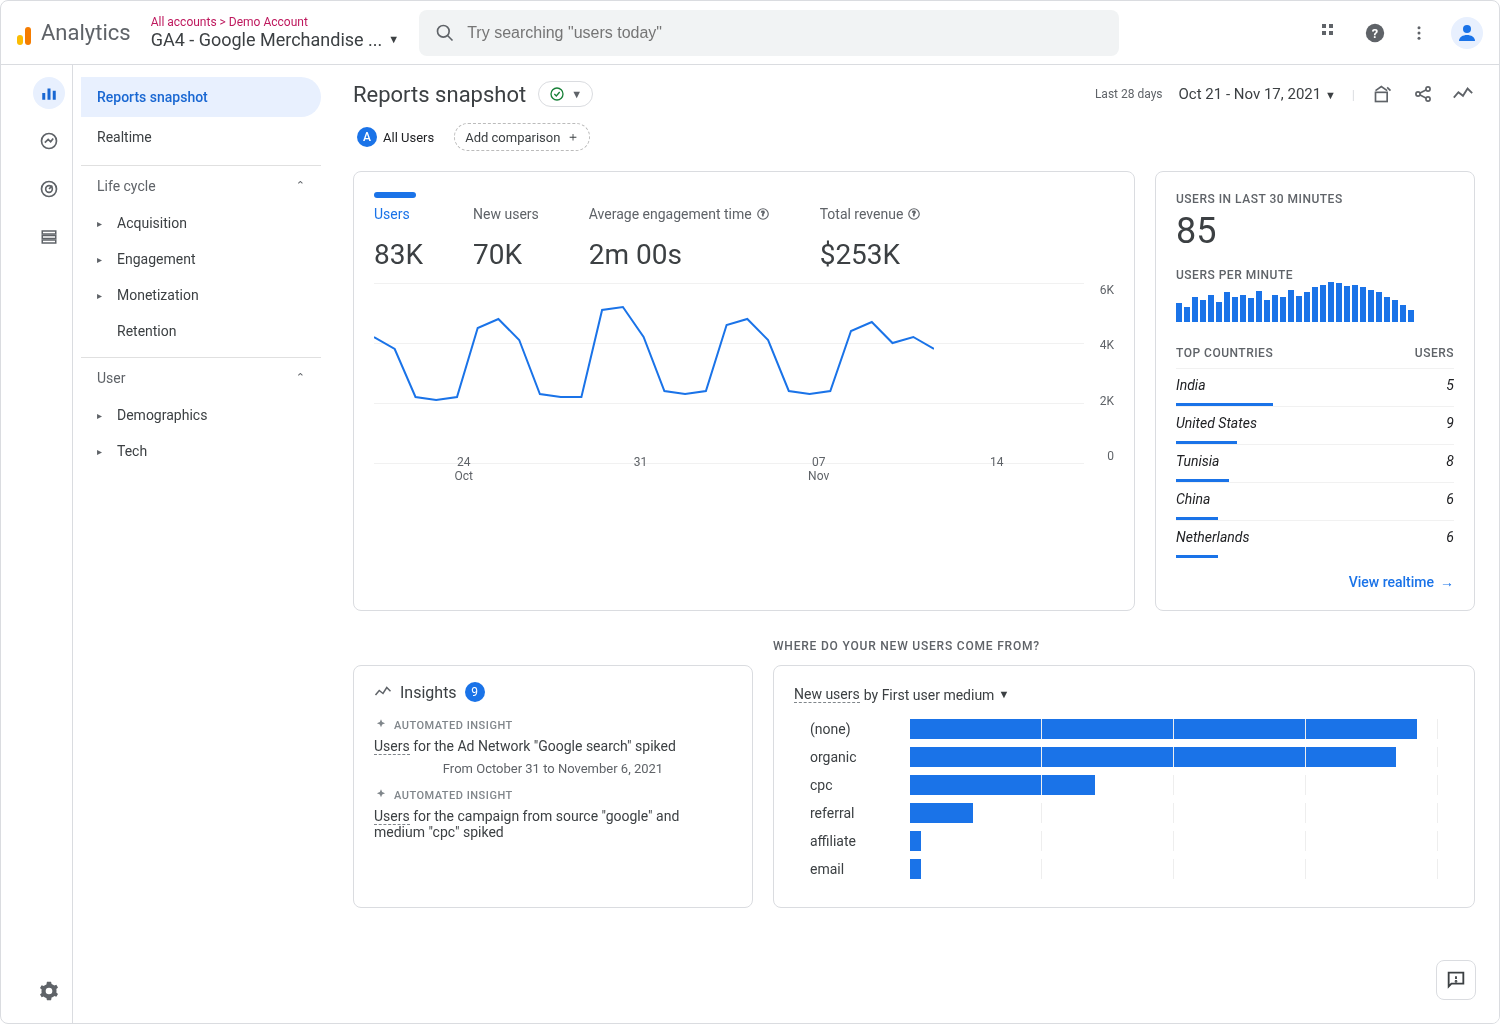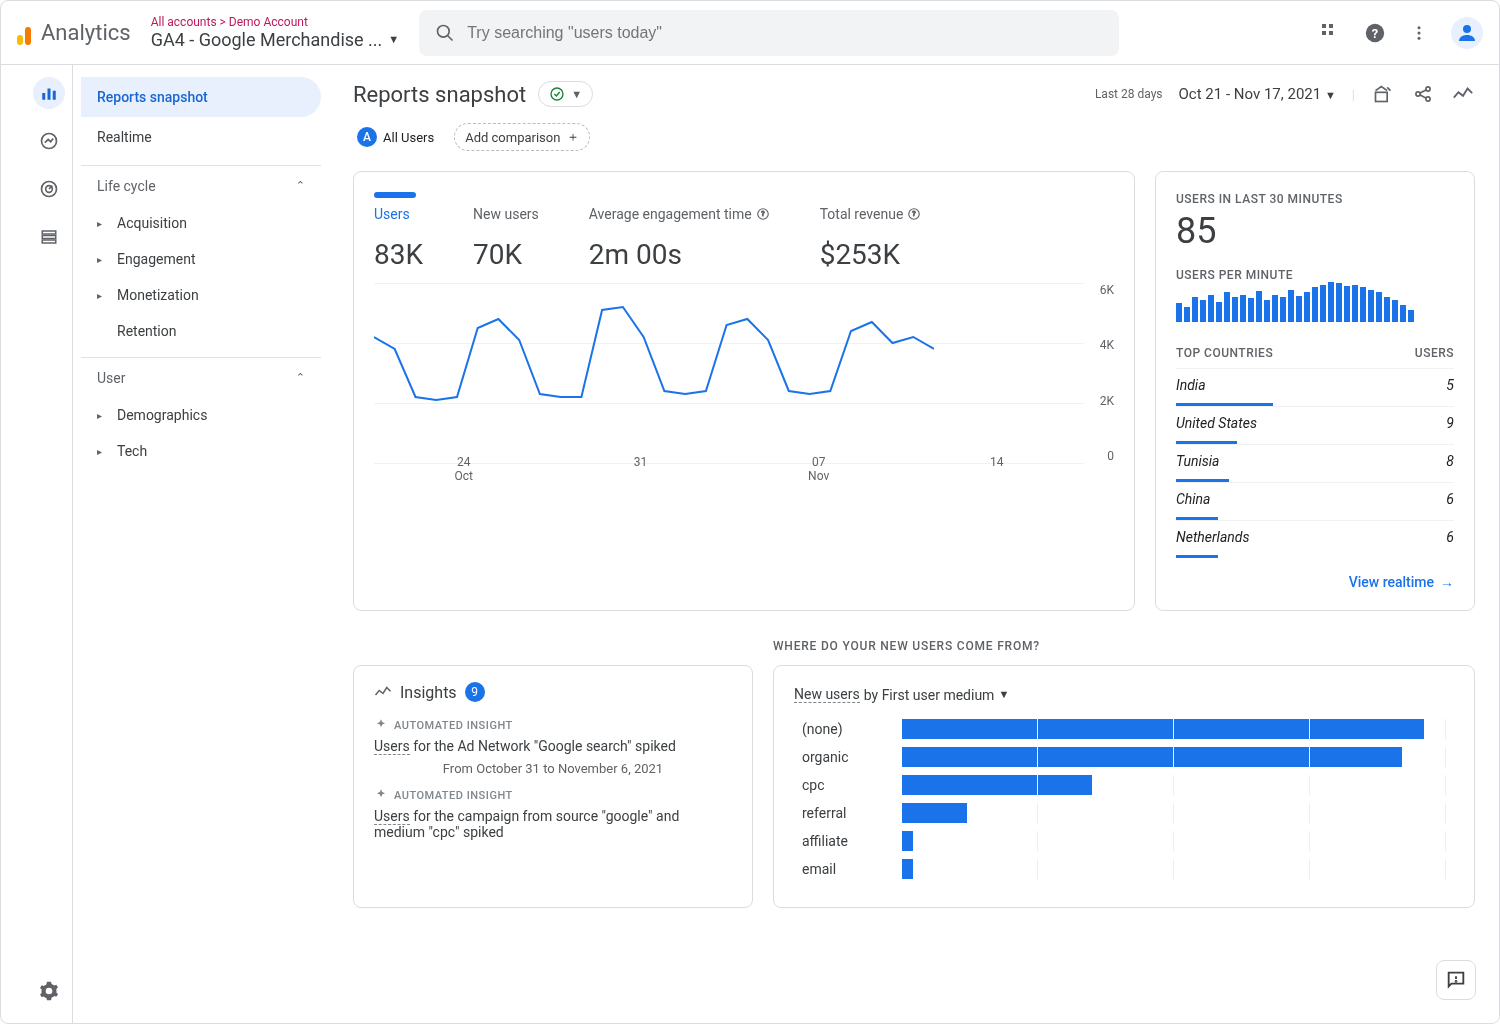--- a/index.html
+++ b/index.html
@@ -75,21 +75,21 @@
 .card.newusers { flex: 1; }
 .insights-head { display: flex; align-items: center; gap: 8px; font-size: 16px; color: #3c4043; margin-bottom: 16px; }
 .count-badge { background: #1a73e8; color: #fff; border-radius: 10px; min-width: 20px; height: 20px; display: flex; align-items: center; justify-content: center; font-size: 12px; }
 .insight-sub { font-size: 11px; color: #80868b; letter-spacing: 0.5px; font-weight: 500; display: flex; align-items: center; gap: 6px; margin-top: 12px; }
 .insight-title { font-size: 14px; color: #3c4043; margin-top: 6px; }
 .insight-title .u { border-bottom: 1px dashed #80868b; }
 .insight-date { font-size: 13px; color: #5f6368; margin-top: 7px; text-align: center; }
 
 .nu-title { font-size: 14px; color: #3c4043; margin-bottom: 16px; display: flex; align-items: center; gap: 4px; }
 .nu-title .dashed { border-bottom: 1px dashed #80868b; }
-.hbar-row { display: flex; align-items: center; gap: 20px; margin: 8px 8px; font-size: 14px; color: #3c4043; }
+.hbar-row { display: flex; align-items: center; gap: 20px; margin: 8px 16px; font-size: 14px; color: #3c4043; }
 .hbar-label { width: 80px; }
 .hbar-track { flex: 1; height: 20px; position: relative; }
 .hbar-fill { height: 100%; background: #1a73e8; }
 .hgrid { position: absolute; inset: 0; display: flex; }
 .hgrid span { flex: 1; border-right: 1px solid #eee; }
 
 .fab { position: fixed; right: 24px; bottom: 24px; width: 40px; height: 40px; border-radius: 8px; background: #fff; border: 1px solid #dadce0; display: flex; align-items: center; justify-content: center; color: #3c4043; cursor: pointer; }
 .chev { font-size: 11px; }
 svg { display: block; }
 </style>

